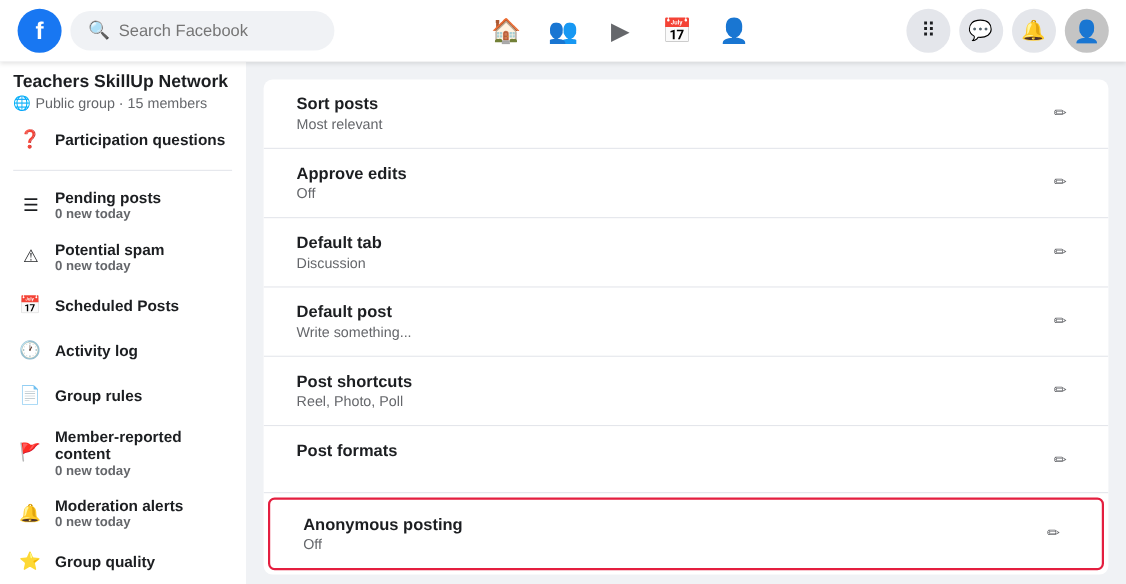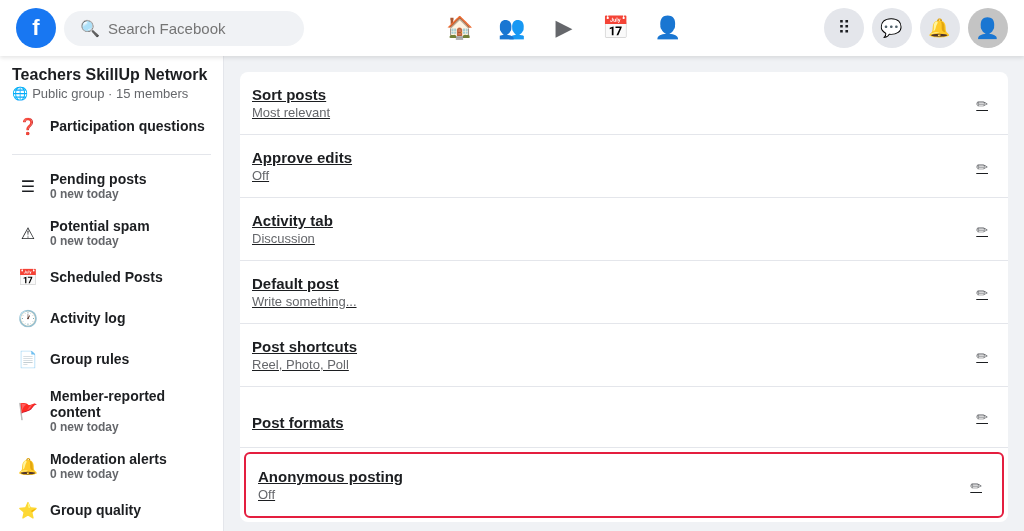--- a/index.html
+++ b/index.html
@@ -36,21 +36,21 @@
     .sidebar-item-sub { font-size: 12px; color: #65676b; }
     .sidebar-divider { height: 1px; background: #e4e6eb; margin: 8px 12px; }
 
     
     .main-content { flex: 1; overflow-y: auto; background: #f0f2f5; padding: 0 }
     .main-content::-webkit-scrollbar { width: 4px; } .main-content::-webkit-scrollbar-thumb { background: #ccc; border-radius: 2px; }
 
     .content-area { max-width: 900px; margin: 0 auto; padding: 16px; }
 
     .settings-list { background: #fff; border-radius: 8px; overflow: hidden; }
-    .settings-row { display: flex; align-items: flex-end; justify-content: space-between; padding: 14px 12px; border-bottom: 1px solid #e4e6eb; text-decoration: underline; }
+    .settings-row { display: flex; align-items: flex-start; justify-content: space-between; padding: 14px 30px; border-bottom: 1px solid #e4e6eb; }
     .settings-row:last-child { border-bottom: none; }
     .settings-row-left { }
     .settings-row-title { font-size: 15px; font-weight: 600; color: #1c1e21; }
     .settings-row-value { font-size: 13px; color: #65676b; margin-top: 2px; }
     .settings-row-edit { color: #65676b; font-size: 14px; cursor: pointer; padding: 8px; border-radius: 50%; }
   </style>
 </head>
 <body>
 
 <nav class="top-nav">
@@ -162,21 +162,21 @@
         <div class="settings-row">
           <div class="settings-row-left">
             <div class="settings-row-title">Approve edits</div>
             <div class="settings-row-value">Off</div>
           </div>
           <div class="settings-row-edit">✏</div>
         </div>
 
         <div class="settings-row">
           <div class="settings-row-left">
-            <div class="settings-row-title">Activity tab</div>
+            <div class="settings-row-title">Default tab</div>
             <div class="settings-row-value">Discussion</div>
           </div>
           <div class="settings-row-edit">✏</div>
         </div>
 
         <div class="settings-row">
           <div class="settings-row-left">
             <div class="settings-row-title">Default post</div>
             <div class="settings-row-value">Write something...</div>
           </div>

